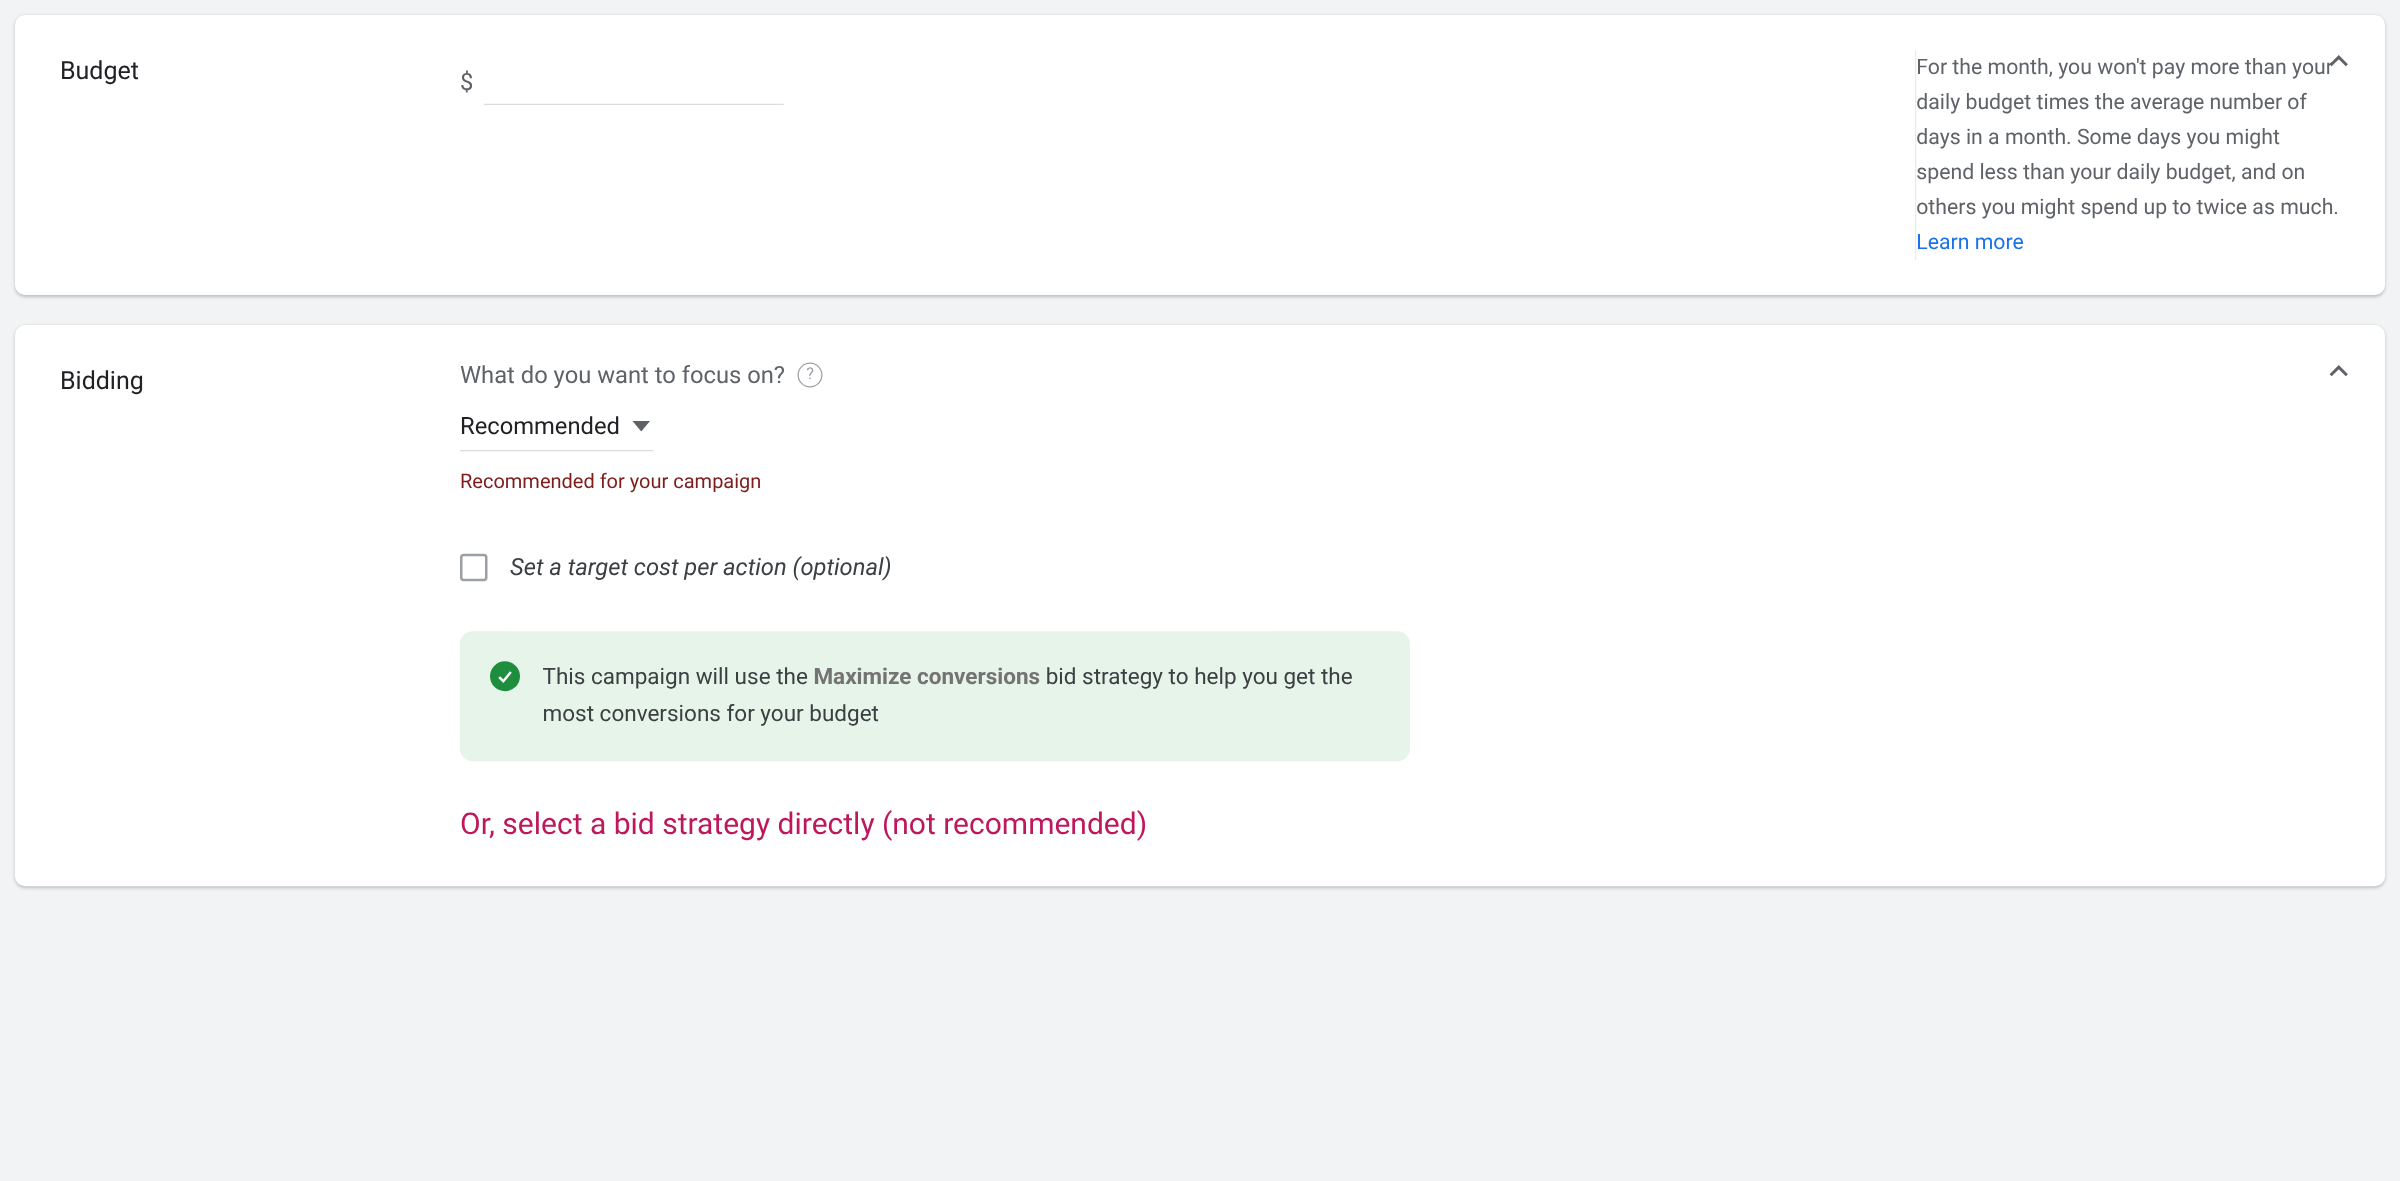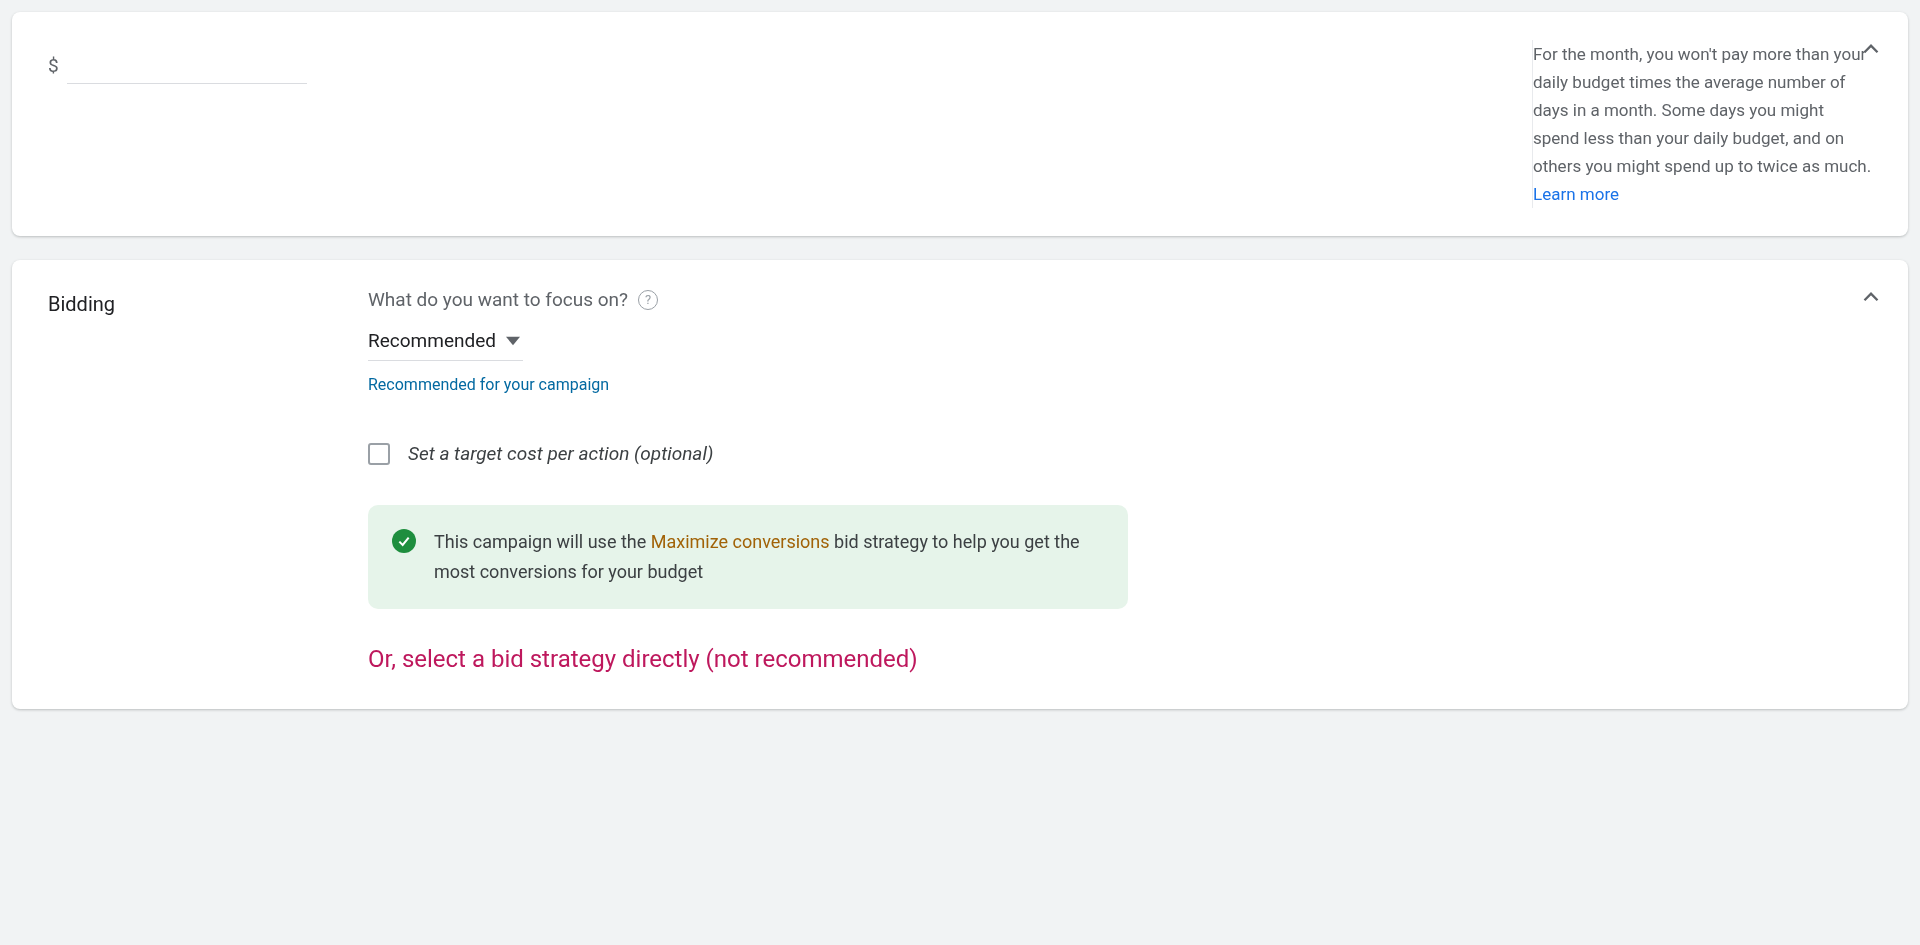--- a/index.html
+++ b/index.html
@@ -87,21 +87,21 @@
       color: #202124;
       padding: 6px 0 8px 0;
       border-bottom: 1px solid #dadce0;
       cursor: pointer;
       margin-top: 4px;
       width: 155px;
     }
     .dropdown-caret { color: #5f6368; }
     .dropdown-caret svg { width: 14px; height: 14px; display: block; }
     .helper-text {
-      color: #0369a1;
+      color: #7f1d1d;
       font-size: 16px;
       margin-top: 14px;
     }
     .checkbox-row {
       display: flex;
       align-items: center;
       gap: 18px;
       margin-top: 48px;
     }
     .checkbox {
@@ -136,21 +136,21 @@
       justify-content: center;
       flex-shrink: 0;
       margin-top: 2px;
     }
     .check-circle svg { width: 16px; height: 16px; display: block; }
     .notice-text {
       color: #3c4043;
       font-size: 18px;
       line-height: 1.65;
     }
-    .notice-text strong { font-weight: 400; color: #a16207; }
+    .notice-text strong { font-weight: 700; color: #737373; }
     .alt-link {
       display: inline-block;
       margin-top: 36px;
       color: #be185d;
       font-size: 24px;
       cursor: pointer;
       text-decoration: none;
       margin-bottom: 8px;
     }
     .help-icon {
@@ -163,20 +163,21 @@
       border-radius: 50%;
       color: #9aa0a6;
       font-size: 13px;
       cursor: pointer;
     }
   </style>
 </head>
 <body>
 
 <div class="card">
+  <div class="section-title">Budget</div>
   <div class="section-body">
     <div class="currency-row">
       <span class="currency-symbol">$</span>
       <input class="budget-input" type="text" value="" style="">
     </div>
   </div>
   <div class="info-panel">
     <span>For the month, you won't pay more than your daily budget times the average number of days in a month. Some days you might spend less than your daily budget, and on others you might spend up to twice as much. </span><a href="#">Learn more</a>
   </div>
   <div class="chevron">

